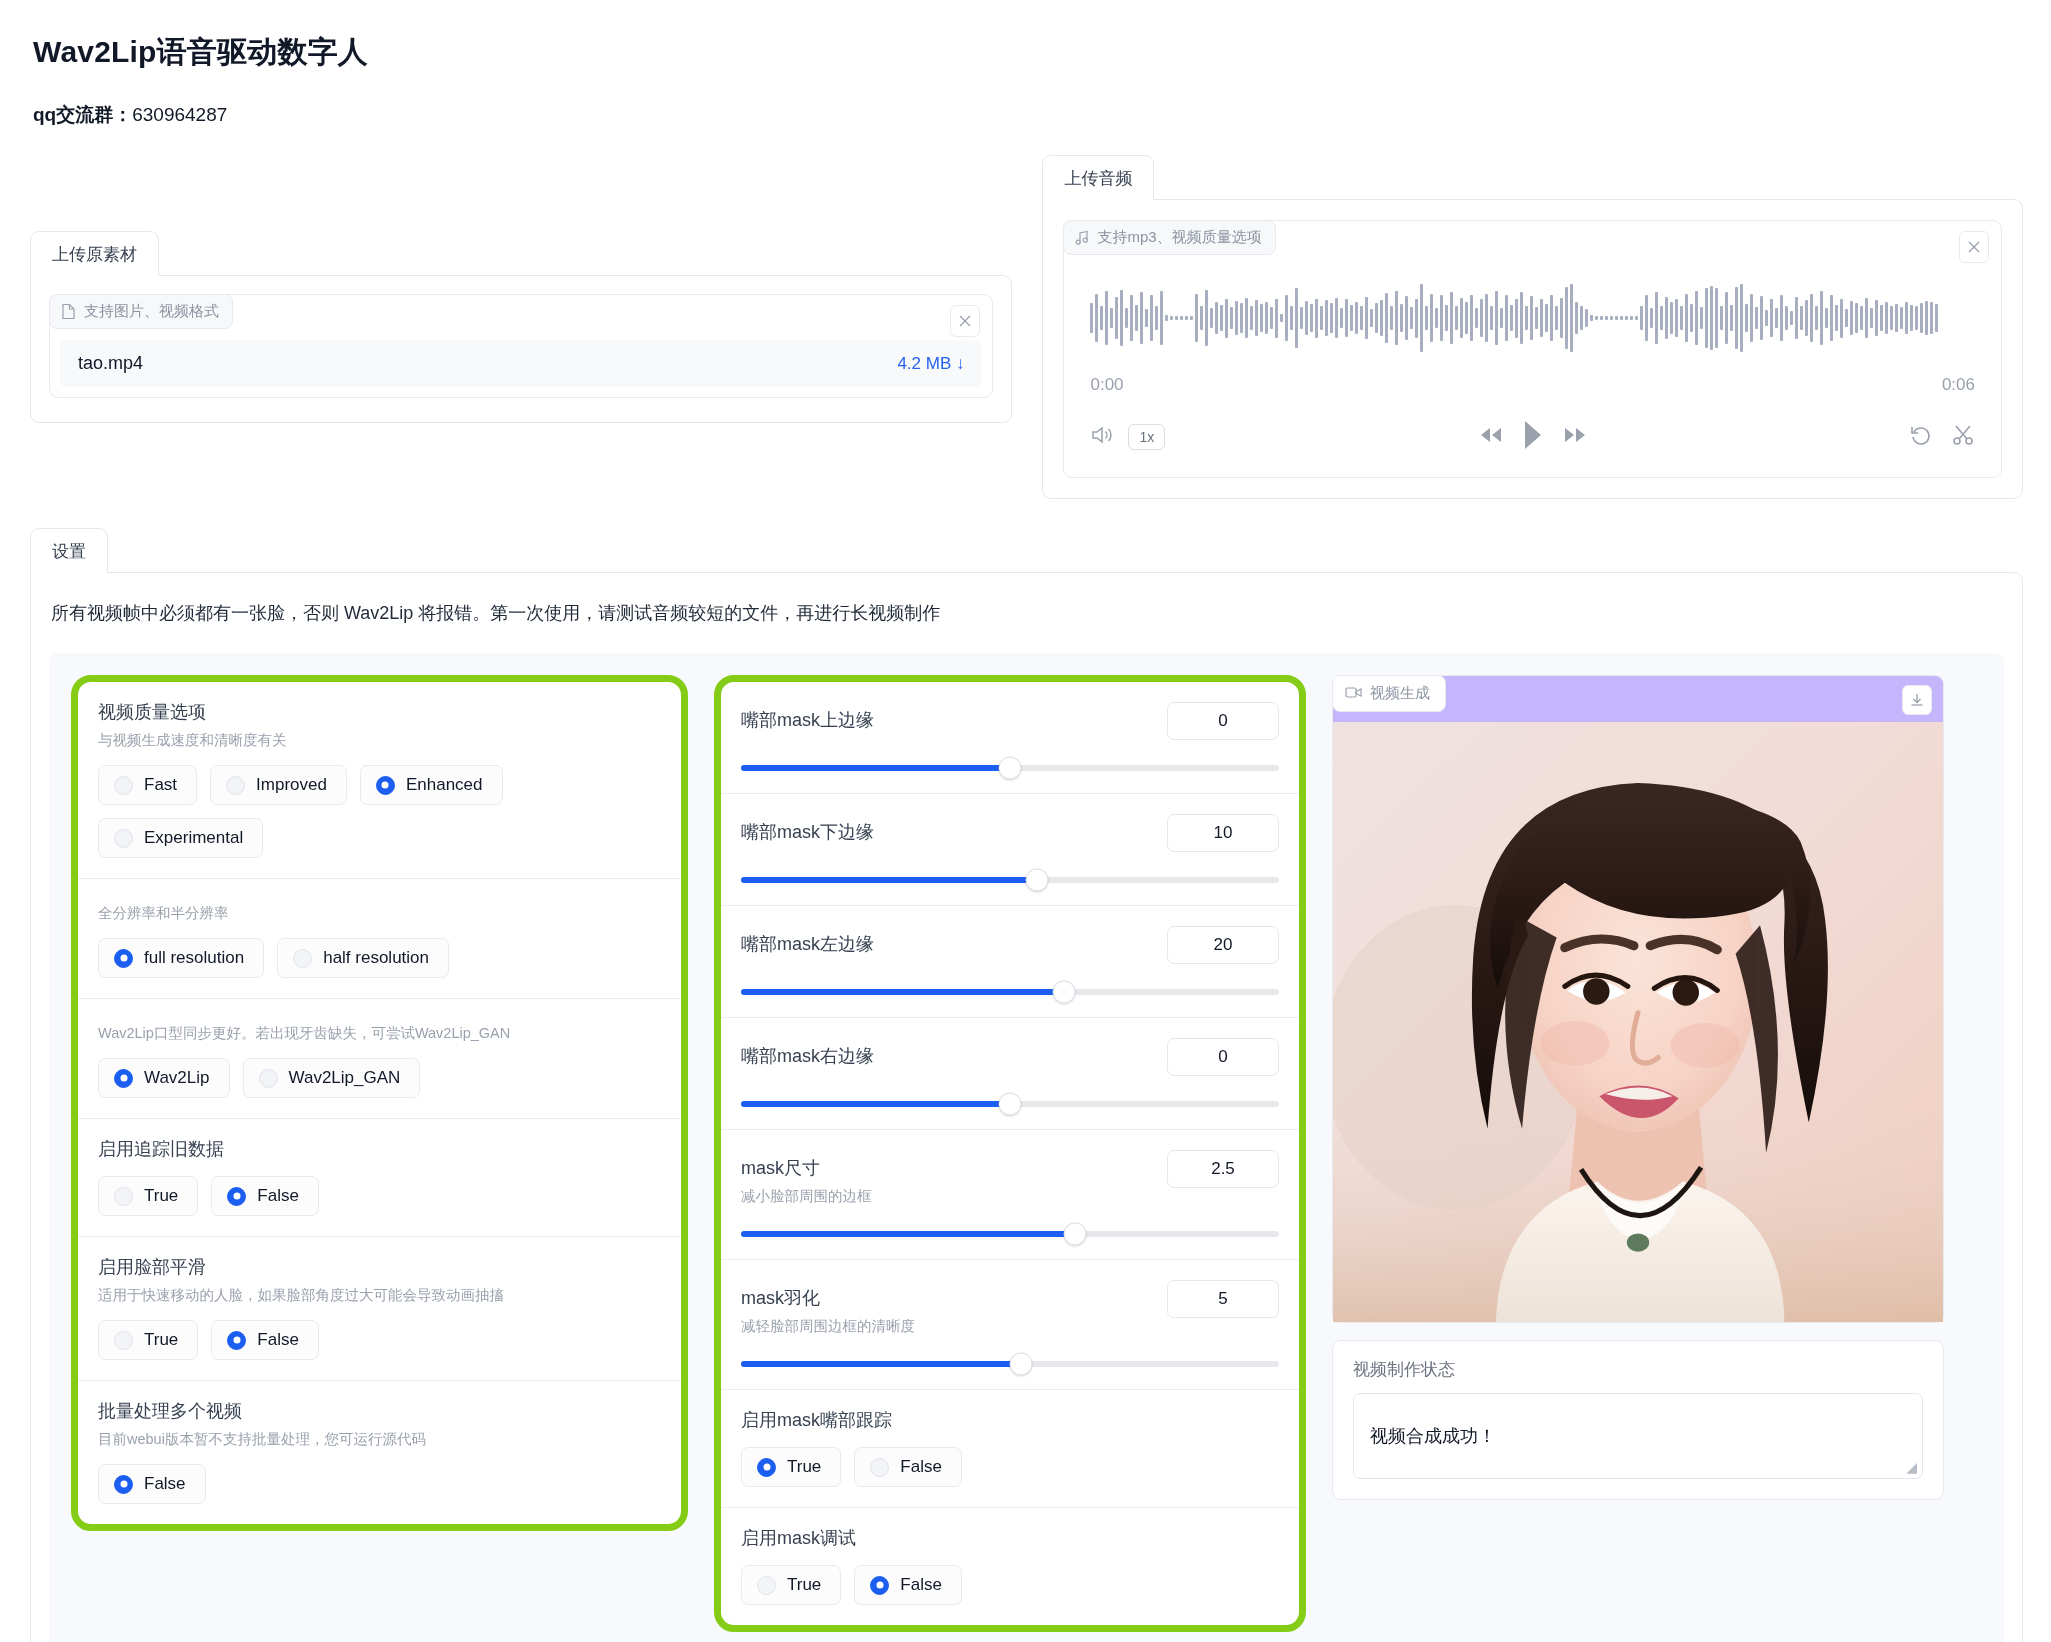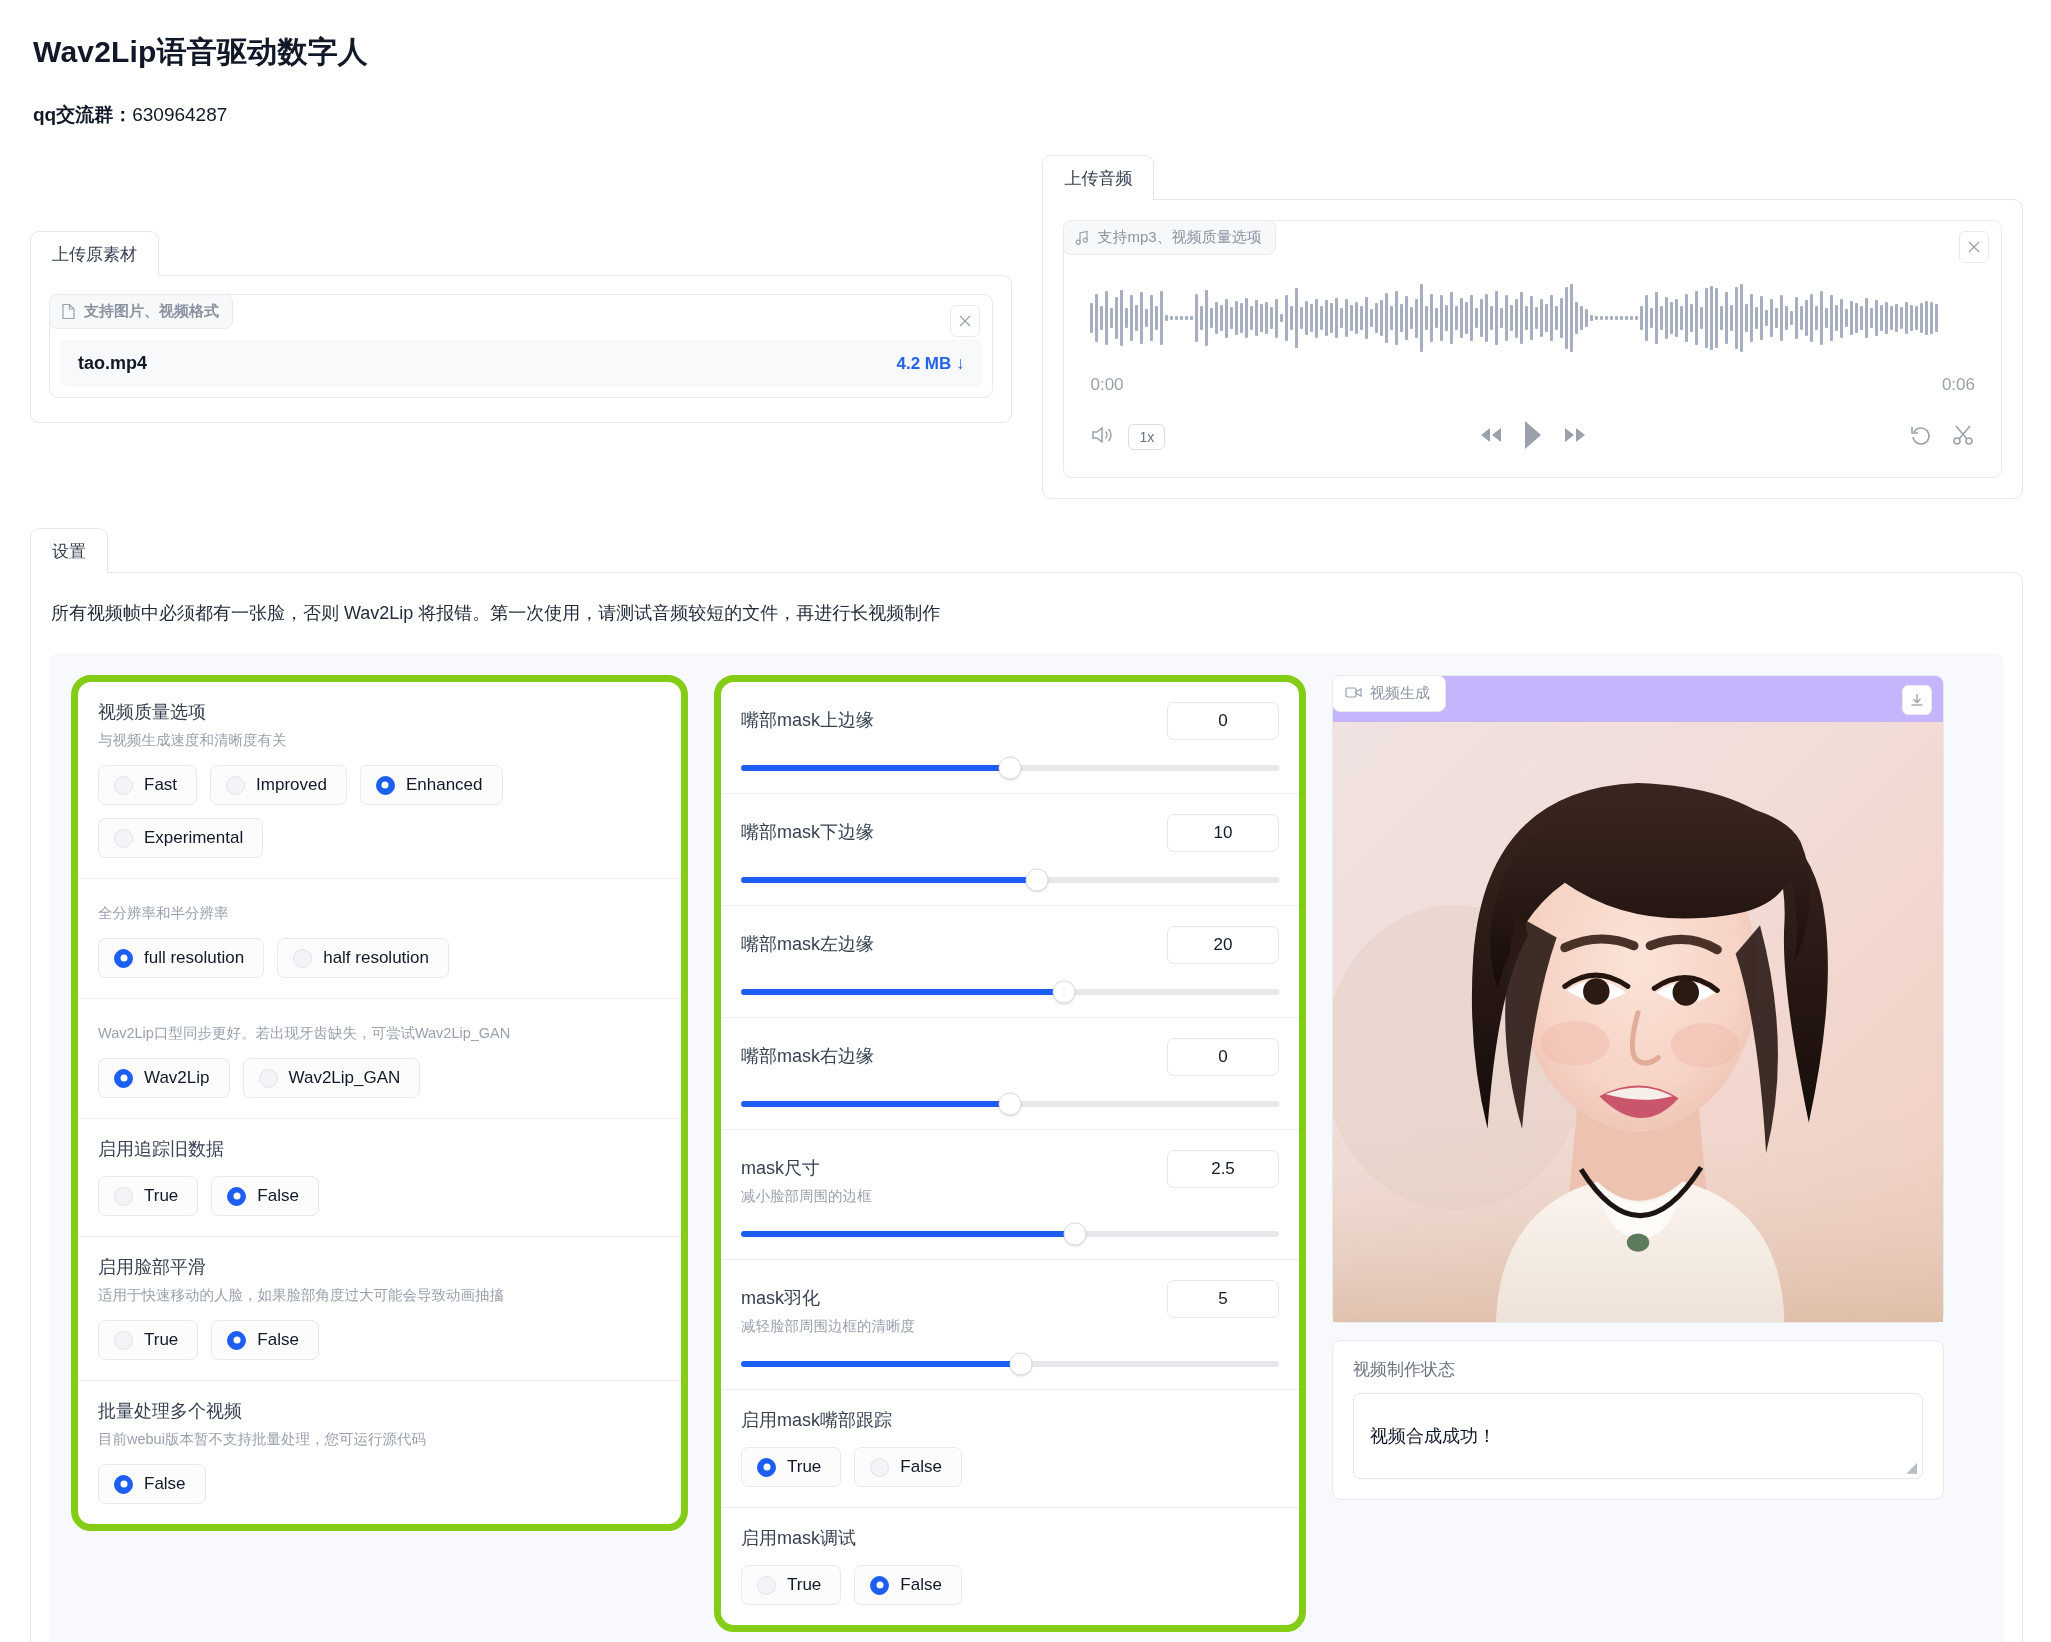--- a/index.html
+++ b/index.html
@@ -47,21 +47,20 @@
   .row1 { display: flex; gap: 0; margin-top: 27px; align-items: center; }
   .col-left-top { width: 992px; }
   .col-right-top { width: 990px; margin-left: 30px; }
 
   .upload-card {
     margin: 18px 18px 24px 18px;
     border: 1px solid #e8eaee;
     border-radius: 9px;
     background: #fff;
     position: relative;
-    font-weight: bold;
   }
   .badge {
     position: absolute; top: -1px; left: -1px;
     background: #f7f8fa;
     border: 1px solid #e8eaee;
     border-radius: 8px 8px 8px 8px;
     padding: 7px 13px 7px 11px;
     font-size: 15px; color: #8b93a1;
     display: flex; align-items: center; gap: 8px;
     z-index: 2;

